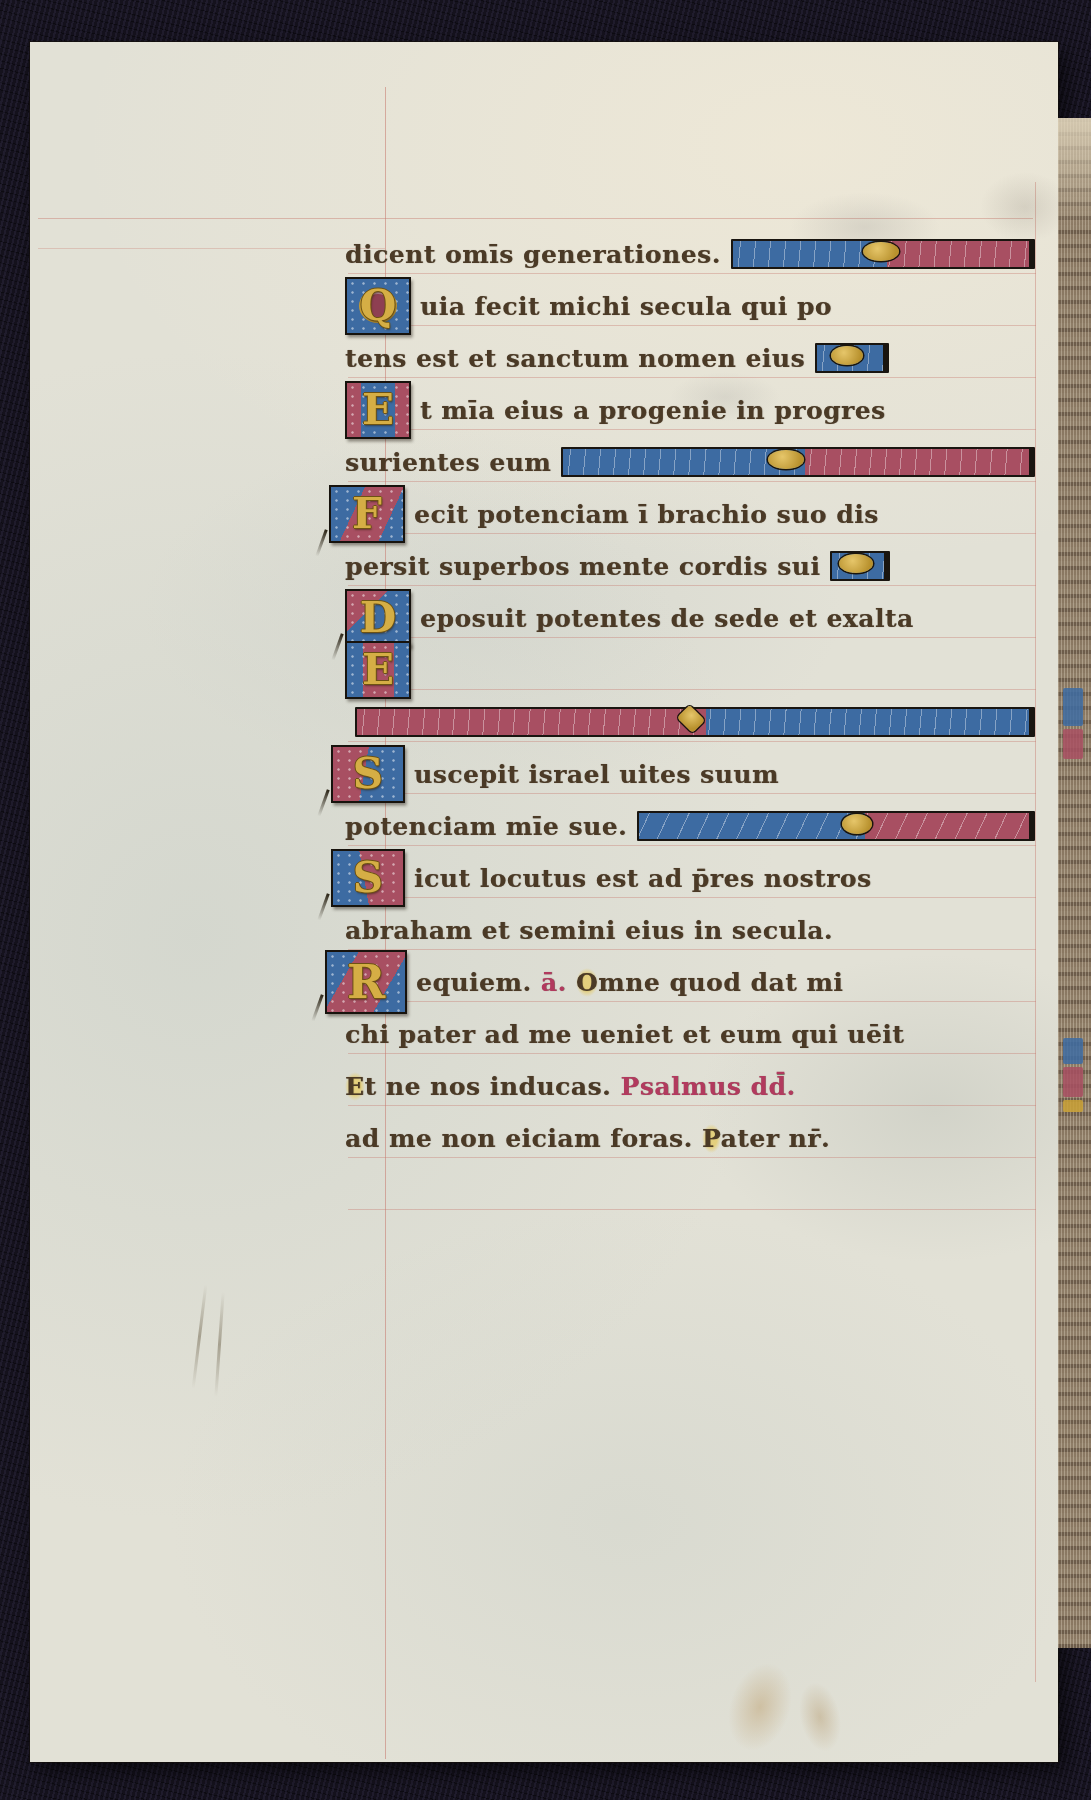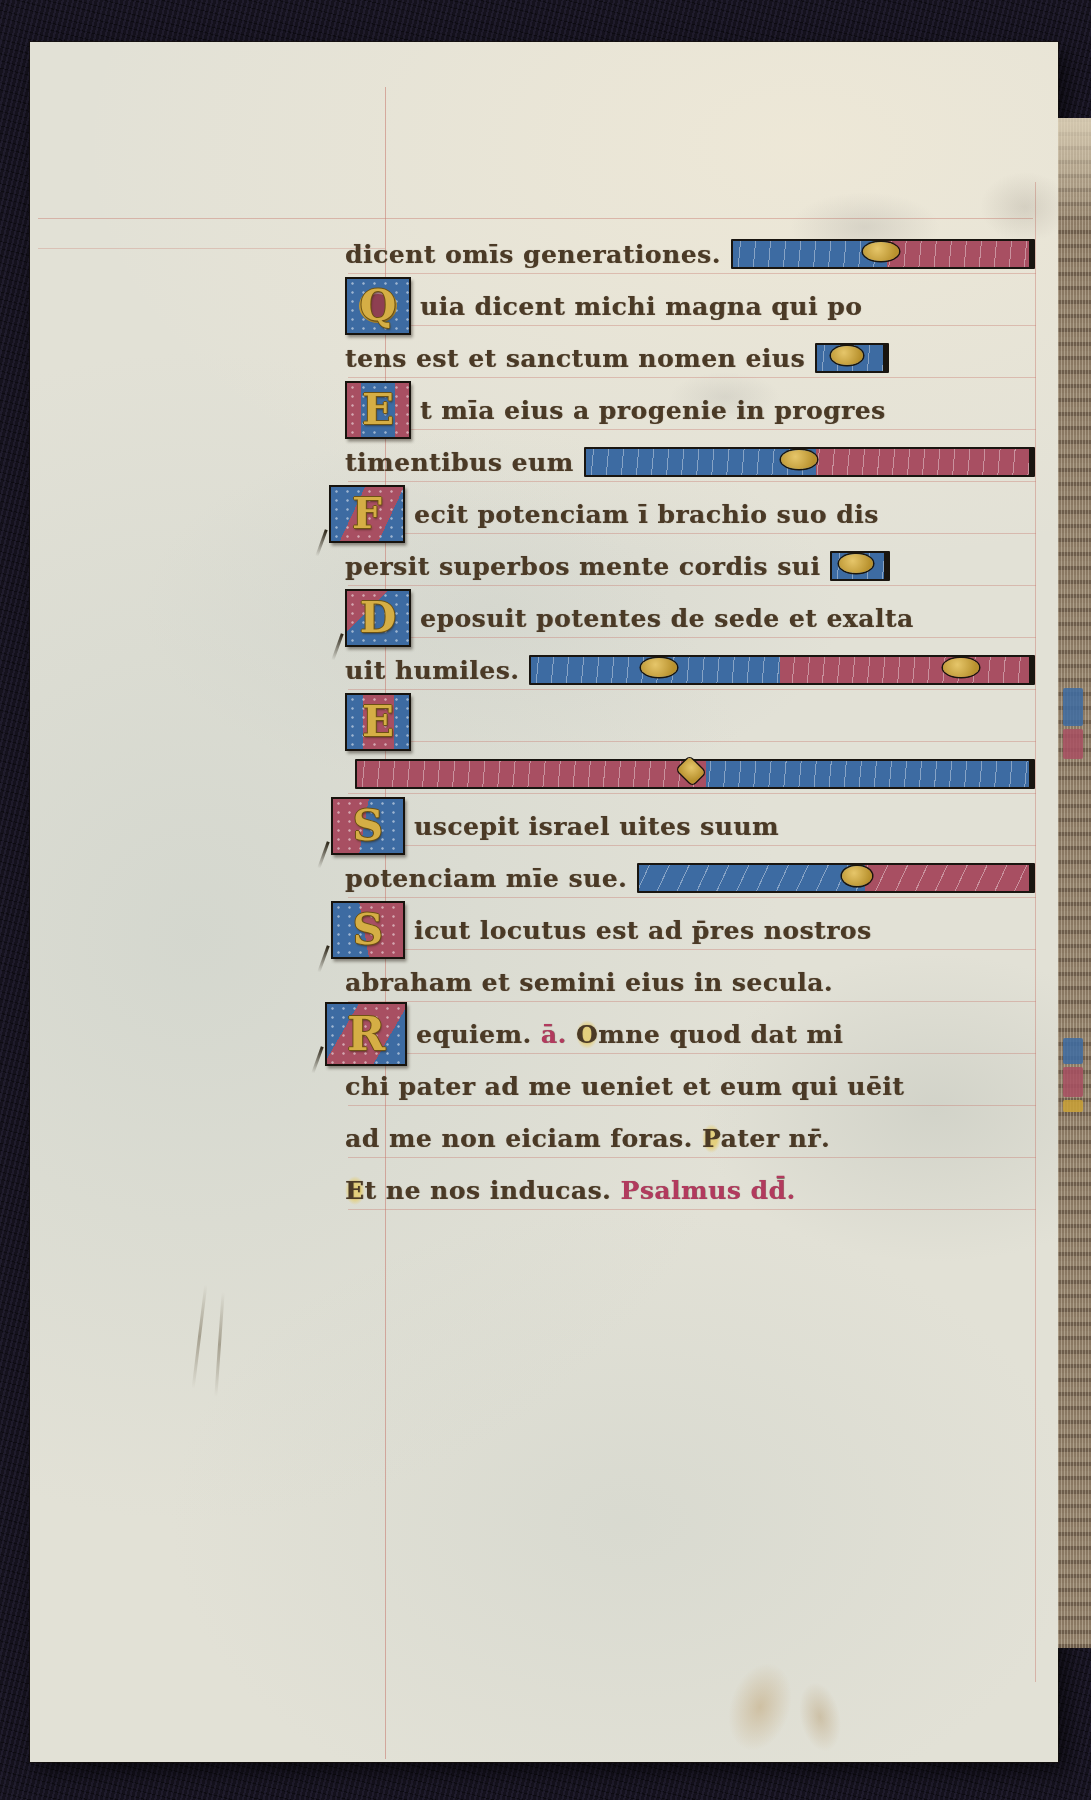--- a/index.html
+++ b/index.html
@@ -152,37 +152,37 @@
 
       <div class="line">
         <span class="t"><span>dicent omīs generationes.</span></span>
         <span class="filler f-bgr"></span>
       </div>
 
       <div class="line">
         <span class="initial i-q">
             <span class="il">Q</span>
           </span>
-        <span class="t"><span>uia dicent michi magna qui po</span></span>
+        <span class="t"><span>uia fecit michi secula qui po</span></span>
       </div>
 
       <div class="line">
         <span class="t"><span>tens est et sanctum nomen eius</span></span>
         <span class="filler f-smb"></span>
       </div>
 
       <div class="line">
         <span class="initial i-e1">
             <span class="il">E</span>
           </span>
         <span class="t"><span>t mīa eius a progenie in progres</span></span>
       </div>
 
       <div class="line">
-        <span class="t"><span>timentibus eum</span></span>
+        <span class="t"><span>surientes eum</span></span>
         <span class="filler f-bgr"></span>
       </div>
 
       <div class="line">
         <span class="initial i-f fl">
             <span class="il">F</span>
           </span>
         <span class="t"><span>ecit potenciam ī brachio suo dis</span></span>
       </div>
 
@@ -191,24 +191,20 @@
         <span class="filler f-smg"></span>
       </div>
 
       <div class="line">
         <span class="initial i-d fl">
             <span class="il">D</span>
           </span>
         <span class="t"><span>eposuit potentes de sede et exalta</span></span>
       </div>
 
-      <div class="line">
-        <span class="t"><span>uit humiles.</span></span>
-        <span class="filler f-bgrg"></span>
-      </div>
 
       <div class="line">
         <span class="initial i-e2">
             <span class="il">E</span>
           </span>
       </div>
 
       <div class="line">
         <span class="filler f-rgb"></span>
       </div>
@@ -241,25 +237,25 @@
             <span class="il">R</span>
           </span>
         <span class="t"><span>equiem. </span><span class="rubric">ā. </span><span class="cap">O</span><span>mne quod dat mi</span></span>
       </div>
 
       <div class="line">
         <span class="t"><span>chi pater ad me ueniet et eum qui uēit</span></span>
       </div>
 
       <div class="line">
+        <span class="t"><span class="cap">E</span><span>t ne nos inducas. </span><span class="rubric">Psalmus dd̄.</span></span>
+      </div>
+
+      <div class="line">
         <span class="t"><span>ad me non eiciam foras. </span><span class="cap">P</span><span>ater nr̄.</span></span>
-      </div>
-
-      <div class="line">
-        <span class="t"><span class="cap">E</span><span>t ne nos inducas. </span><span class="rubric">Psalmus dd̄.</span></span>
       </div>
 
     </div>
   </div>
 
   <div class="fore-edge">
     <div class="fleck" style="top:570px;height:38px;background:#3d6ba2;"></div>
     <div class="fleck" style="top:611px;height:30px;background:#a84f62;"></div>
     <div class="fleck" style="top:920px;height:26px;background:#3d6ba2;"></div>
     <div class="fleck" style="top:949px;height:30px;background:#a84f62;"></div>

